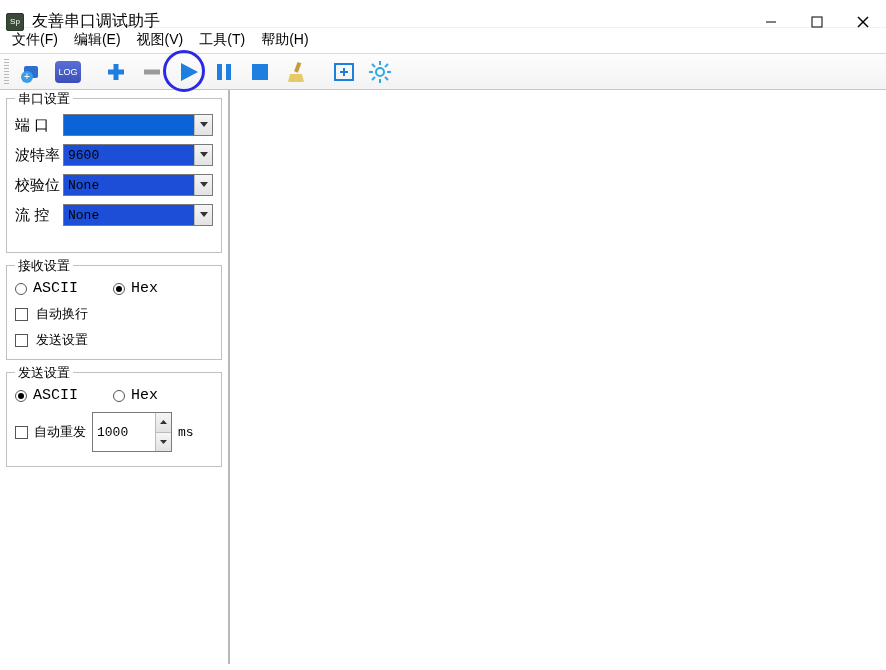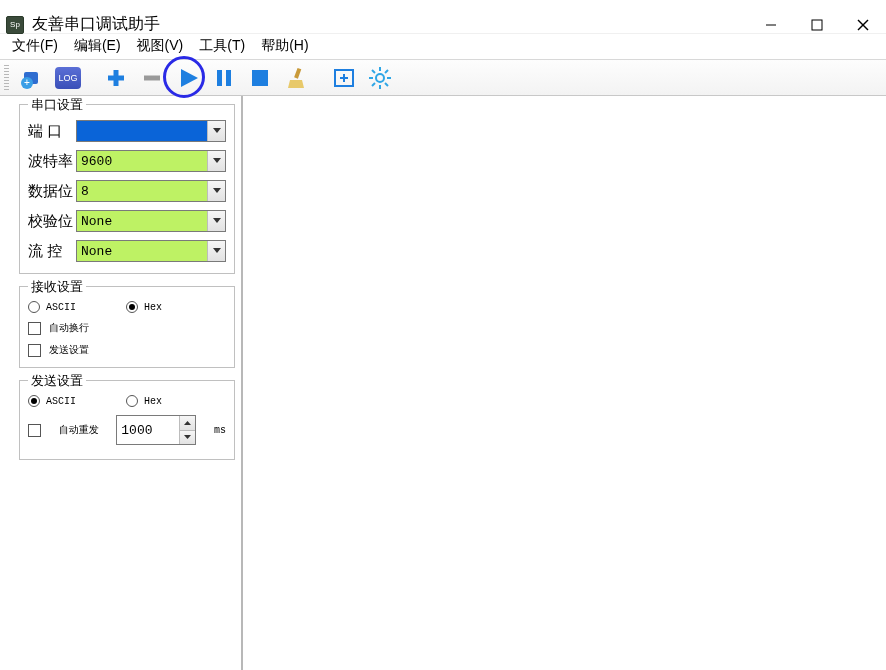--- a/index.html
+++ b/index.html
@@ -7,21 +7,21 @@
     margin: 0; padding: 0;
     width: 886px; height: 670px;
     font-family: "Microsoft YaHei", SimSun, Tahoma, sans-serif;
     font-size: 13px;
     background: #ffffff;
     color: #000;
     overflow: hidden;
   }
   
   .titlebar {
-    height: 34px;
+    height: 28px;
     display: flex;
     align-items: center;
     padding: 16px 0 0 6px;
     border-bottom: 1px solid #f0f0f0;
   }
   .titlebar .app-icon {
     width: 18px; height: 18px;
     background: #3a4a3a;
     border: 1px solid #2a3a2a;
     border-radius: 2px;
@@ -74,21 +74,20 @@
     border: 3px solid #2a2ae6;
     border-radius: 50%;
     top: -4px;
     left: 163px;
     pointer-events: none;
   }
   
   .main {
     display: flex;
     height: calc(670px - 34px - 26px - 36px);
-    padding-left: 13px;
   }
   .left-panel {
     width: 230px;
     height: 100%;
     padding: 8px 6px 6px 6px;
     border-right: 2px solid #b8b8b8;
     background: #fff;
     display: flex;
     flex-direction: column;
     gap: 12px;
@@ -119,21 +118,21 @@
     height: 24px;
   }
   .form-row .label {
     width: 48px;
     font-size: 15px;
   }
   .combo {
     flex: 1;
     height: 22px;
     border: 1px solid #7a7a7a;
-    background: #bef264;
+    background: #1d4ed8;
     display: flex;
     align-items: flex-end;
     position: relative;
   }
   .combo.selected .combo-inner {
     background: #0a64d8;
     color: #fff;
   }
   .combo-inner {
     flex: 1;
@@ -149,32 +148,32 @@
     background: linear-gradient(#f6f6f6,#e2e2e2);
     border-left: 1px solid #bcbcbc;
     display: flex; align-items: center; justify-content: center;
   }
   .radio-row, .check-row {
     display: flex;
     align-items: center;
     gap: 8px;
     margin-bottom: 8px;
   }
-  .radio-row .opt { display:flex; align-items:center; gap:6px; width: 90px; font-family:"Courier New",monospace; font-size:10px;}
+  .radio-row .opt { display:flex; align-items:center; gap:6px; width: 90px; font-family:"Courier New",monospace; font-size:15px;}
   .radio {
     width: 12px; height: 12px; border: 1px solid #555; border-radius: 50%; display:flex;align-items:center;justify-content:center;
   }
   .radio.checked::after { content:""; width:6px;height:6px;border-radius:50%;background:#000;}
   .check {
     width: 13px; height: 13px; border: 1px solid #555; background:#fff;
   }
-  .check-row .lbl { font-size: 10px; }
+  .check-row .lbl { font-size: 13px; }
   .check-row.mono .lbl { font-family:"Courier New",monospace; }
   .spin {
-    width: 80px; height: 30px;
+    width: 80px; height: 40px;
     border: 1px solid #7a7a7a;
     display:flex; align-items:center;
     font-family:"Courier New",monospace;
   }
   .spin .val { flex:1; padding:0 4px;}
   .spin .arrows { width:16px;height:100%;display:flex;flex-direction:column;}
   .spin .arrows div{flex:1;display:flex;align-items:center;justify-content:center;background:linear-gradient(#f6f6f6,#e2e2e2);border-left:1px solid #bcbcbc;}
   .spin .arrows div:first-child{border-bottom:1px solid #bcbcbc;}
 </style>
 </head>
@@ -311,42 +310,31 @@
         <div class="combo">
           <div class="combo-inner">9600</div>
           <div class="combo-arrow">
               <svg width="8" height="6">
                 <polygon points="0,0 8,0 4,5" fill="#333"></polygon>
               </svg>
             </div>
         </div>
       </div>
       <div class="form-row">
-        <div class="label">数据位</div>
-        <div class="combo">
-          <div class="combo-inner">8</div>
-          <div class="combo-arrow">
-              <svg width="8" height="6">
-                <polygon points="0,0 8,0 4,5" fill="#333"></polygon>
-              </svg>
-            </div>
-        </div>
-      </div>
-      <div class="form-row">
         <div class="label">校验位</div>
         <div class="combo">
           <div class="combo-inner">None</div>
           <div class="combo-arrow">
               <svg width="8" height="6">
                 <polygon points="0,0 8,0 4,5" fill="#333"></polygon>
               </svg>
             </div>
         </div>
       </div>
-      <div class="form-row" style="margin-bottom:0;">
+      <div class="form-row" style="margin-bottom:15px;">
         <div class="label">流 控</div>
         <div class="combo">
           <div class="combo-inner">None</div>
           <div class="combo-arrow">
               <svg width="8" height="6">
                 <polygon points="0,0 8,0 4,5" fill="#333"></polygon>
               </svg>
             </div>
         </div>
       </div>
@@ -379,21 +367,21 @@
       <div class="radio-row">
         <div class="opt">
           <div class="radio checked"></div>
           <span>ASCII</span>
         </div>
         <div class="opt">
           <div class="radio"></div>
           <span>Hex</span>
         </div>
       </div>
-      <div class="check-row mono" style="margin-bottom:4px; gap:12px;justify-content:space-between;">
+      <div class="check-row mono" style="margin-bottom:4px; gap:6px;">
         <div class="check"></div>
         <span class="lbl" style="font-family:'Microsoft YaHei',SimSun;">自动重发</span>
         <div class="spin">
           <div class="val">1000</div>
           <div class="arrows">
             <div>
                 <svg width="7" height="4">
                   <polygon points="0,4 7,4 3.5,0" fill="#333"></polygon>
                 </svg>
               </div>

